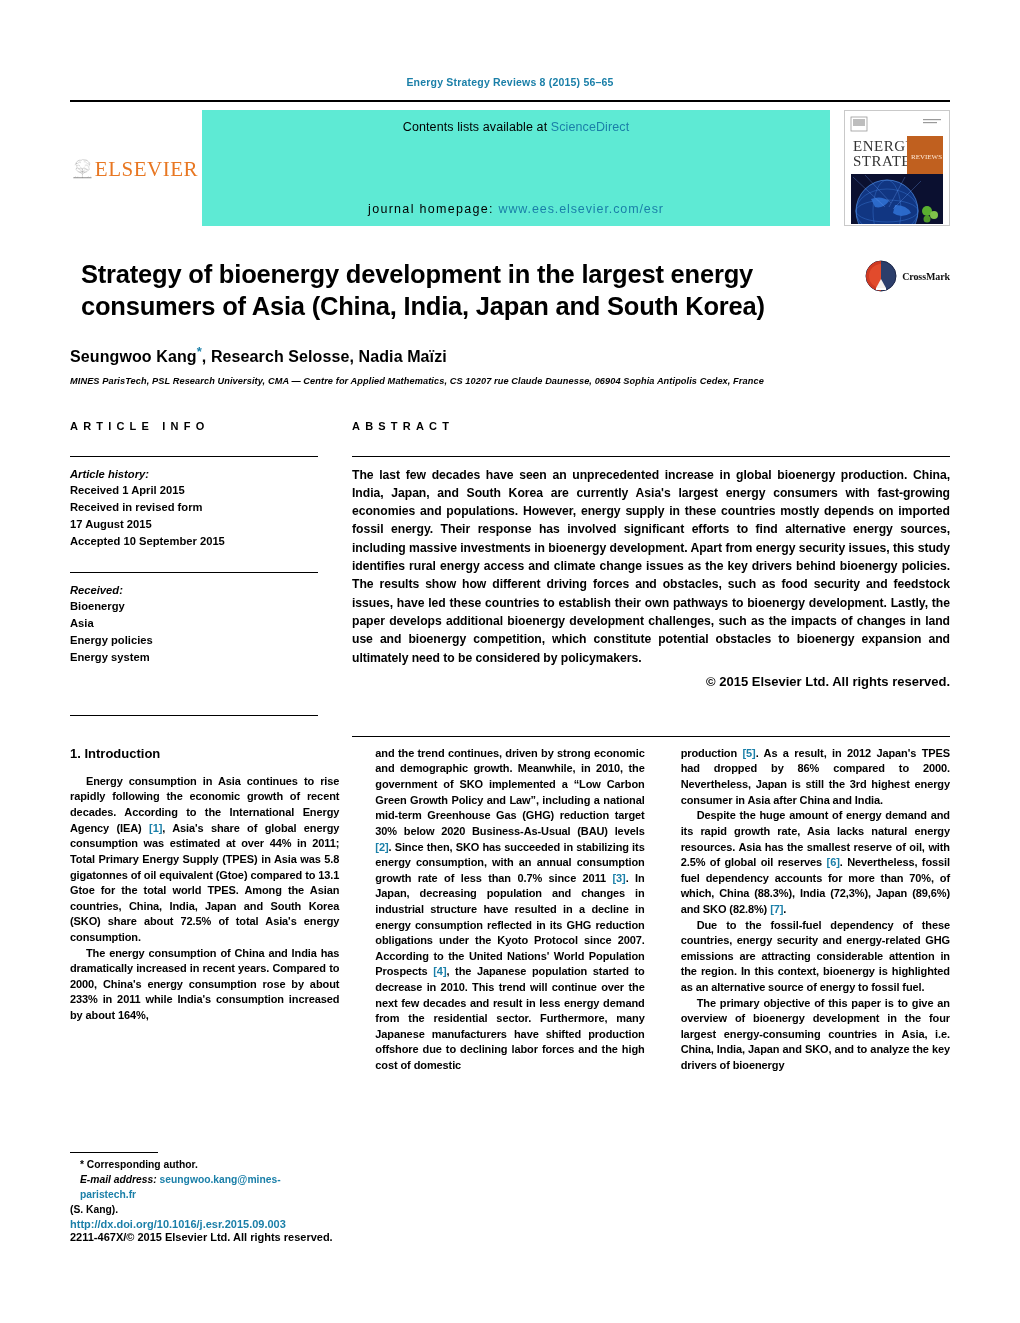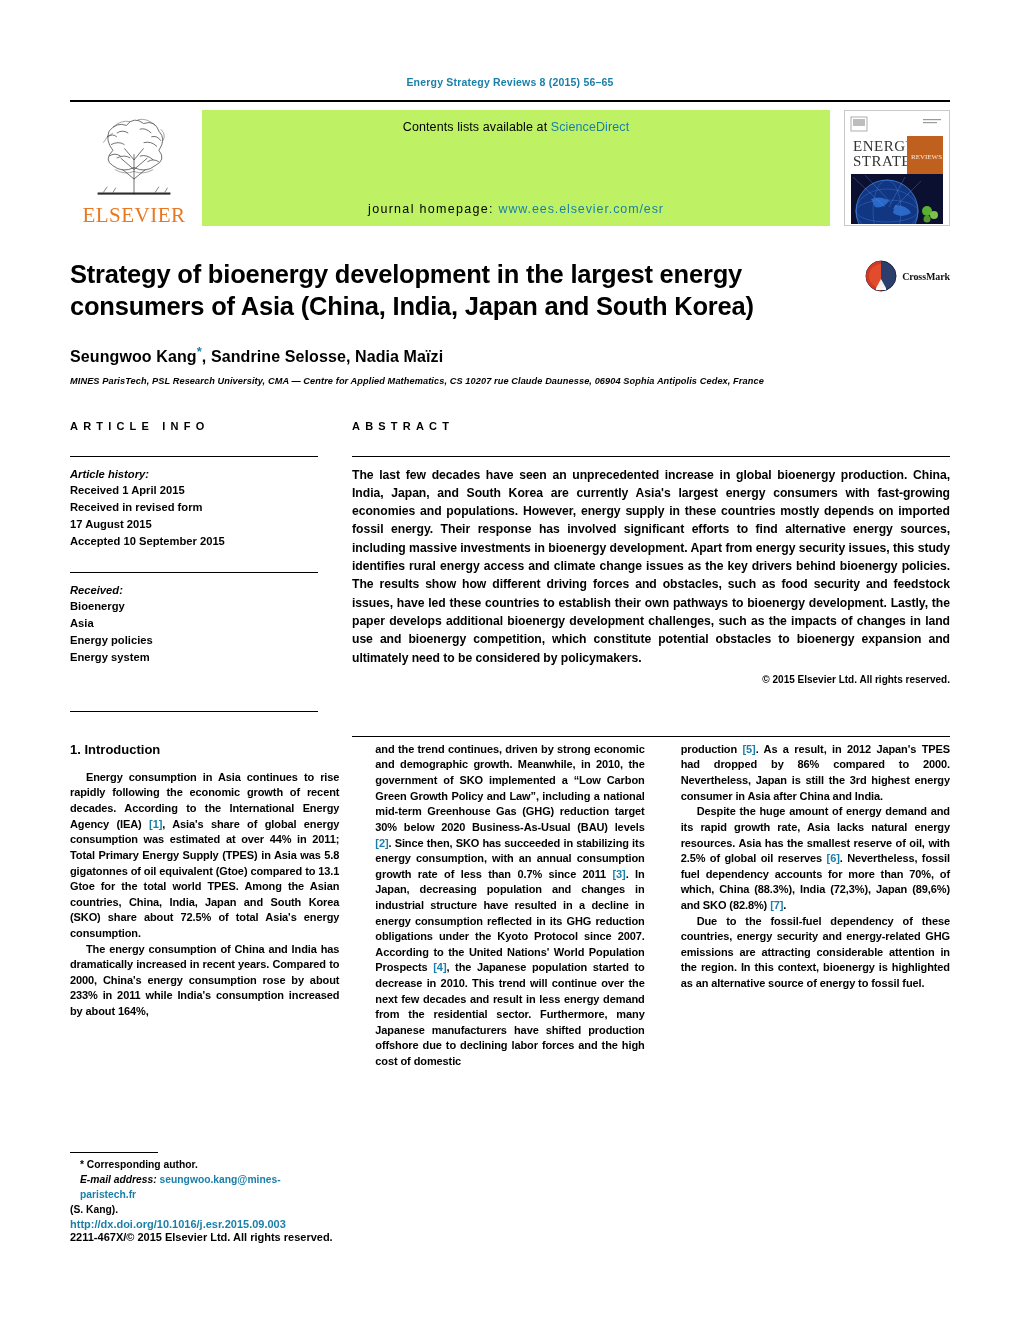--- a/index.html
+++ b/index.html
@@ -31,38 +31,38 @@
     border-top: 2.5px solid #000;
     padding-top: 8px;
     display: flex;
     align-items: stretch;
     height: 126px;
   }
   .elsevier-logo {
     width: 128px;
     flex: 0 0 128px;
     display: flex;
-    flex-direction: column;
+    flex-direction: row;
     align-items: center;
     justify-content: flex-start;
     padding-top: 2px;
   }
   .tree-svg { display: block; }
   .elsevier-word {
     font-family: "Liberation Serif", serif;
     font-size: 21px;
     letter-spacing: 0.5px;
     color: #e87722;
     font-weight: 400;
     margin-top: 1px;
     line-height: 1;
   }
   .masthead-center {
     flex: 1 1 auto;
-    background: #bef264;
+    background: #5eead4;
     display: flex;
     flex-direction: column;
     justify-content: space-between;
     align-items: center;
     padding: 10px 6px 10px 6px;
     margin-left: 4px;
   }
   .contents-line {
     font-size: 12.5px;
     color: #000;
@@ -97,21 +97,21 @@
     margin: 32px 70px 0 70px;
     position: relative;
     min-height: 120px;
   }
   .paper-title {
     font-size: 25.5px;
     font-weight: 700;
     line-height: 1.26;
     letter-spacing: -0.2px;
     max-width: 700px;
-    margin: 0;
+    margin: 11px;
   }
   .authors {
     font-size: 16px;
     font-weight: 600;
     margin-top: 22px;
     letter-spacing: 0.1px;
   }
   .authors .star { color: #1a7fa8; font-size: 13px; vertical-align: super; }
   .affiliation {
     font-size: 9.2px;
@@ -157,21 +157,21 @@
   .abstract-body {
     padding-top: 9px;
     font-size: 12.2px;
     line-height: 1.50;
     text-align: justify;
     font-weight: 600;
     letter-spacing: -0.05px;
   }
   .copyright-line {
     text-align: right;
-    font-size: 10px;
+    font-size: 13px;
     margin-top: 7px;
     font-weight: 600;
   }
   .bottomrule { margin: 26px 70px 0 70px; border-top: 1.6px solid #000; }
   .bottomrule-right {
     position: absolute;
     left: 352px; right: 70px;
   }
 
   
@@ -297,21 +297,21 @@
         <rect x="6" y="113" width="92" height="8" fill="#fff"></rect>
         <text x="18" y="119" font-family="Liberation Sans, sans-serif" font-size="3.4" fill="#777">AVAILABLE ONLINE AT SCIENCEDIRECT</text>
       </svg>
     </div>
   </div>
 
   <div class="titleblock">
     <h1 class="paper-title">Strategy of bioenergy development in the largest energy consumers of Asia (China, India, Japan and South Korea)</h1>
 
     <div class="authors">
-      <span>Seungwoo Kang</span><span class="star">*</span><span>, Sandrine Selosse, Nadia Maïzi</span>
+      <span>Seungwoo Kang</span><span class="star">*</span><span>, Research Selosse, Nadia Maïzi</span>
     </div>
 
     <div class="affiliation">MINES ParisTech, PSL Research University, CMA — Centre for Applied Mathematics, CS 10207 rue Claude Daunesse, 06904 Sophia Antipolis Cedex, France</div>
 
     <div class="crossmark">
       <svg width="32" height="32" viewBox="0 0 32 32">
         <circle cx="16" cy="16" r="15" fill="#2c3e6b"></circle>
         <circle cx="16" cy="16" r="15" fill="none" stroke="#1b2547" stroke-width="1"></circle>
         <path d="M16 1 a15 15 0 0 0 0 30 z" fill="#cf3a22"></path>
         <path d="M16 4 a11 11 0 0 0 0 24 z" fill="#e24b2c"></path>
@@ -372,20 +372,21 @@
     </div>
 
     <div class="bcol">
       <p>
         <span>production </span><span class="ref">[5]</span><span>. As a result, in 2012 Japan's TPES had dropped by 86% compared to 2000. Nevertheless, Japan is still the 3rd highest energy consumer in Asia after China and India.</span>
       </p>
       <p style="text-indent:16px;">
         <span>Despite the huge amount of energy demand and its rapid growth rate, Asia lacks natural energy resources. Asia has the smallest reserve of oil, with 2.5% of global oil reserves </span><span class="ref">[6]</span><span>. Nevertheless, fossil fuel dependency accounts for more than 70%, of which, China (88.3%), India (72,3%), Japan (89,6%) and SKO (82.8%) </span><span class="ref">[7]</span><span>.</span>
       </p>
       <p>Due to the fossil-fuel dependency of these countries, energy security and energy-related GHG emissions are attracting considerable attention in the region. In this context, bioenergy is highlighted as an alternative source of energy to fossil fuel.</p>
+      <p>The primary objective of this paper is to give an overview of bioenergy development in the four largest energy-consuming countries in Asia, i.e. China, India, Japan and SKO, and to analyze the key drivers of bioenergy</p>
     </div>
   </div>
 
   <div class="footnote">
     <div class="footnote-rule"></div>
     <p class="indent">* Corresponding author.</p>
     <p class="indent">
       <span class="em-label">E-mail address:</span>
       <span class="mail">seungwoo.kang@mines-paristech.fr</span>
     </p>

